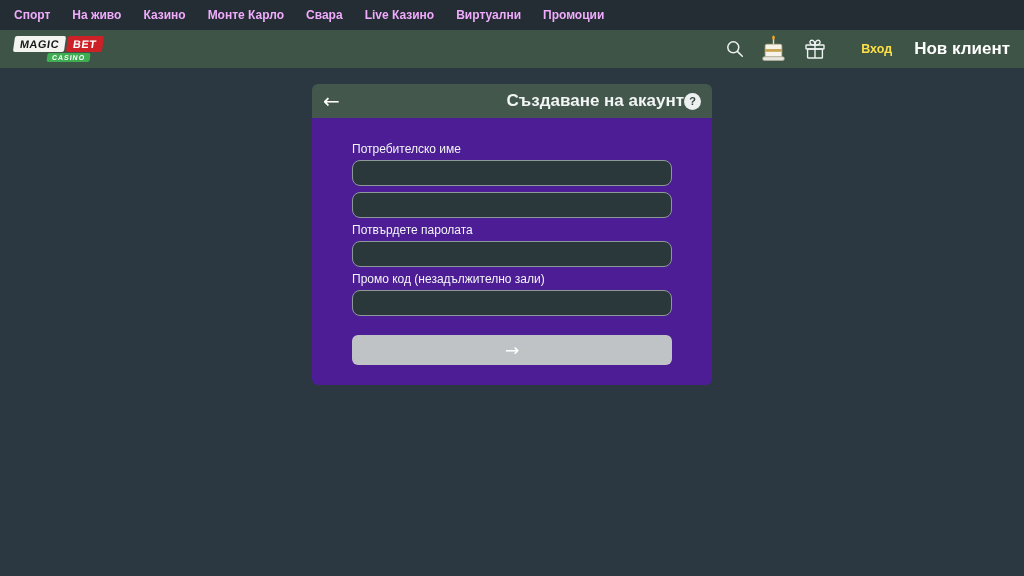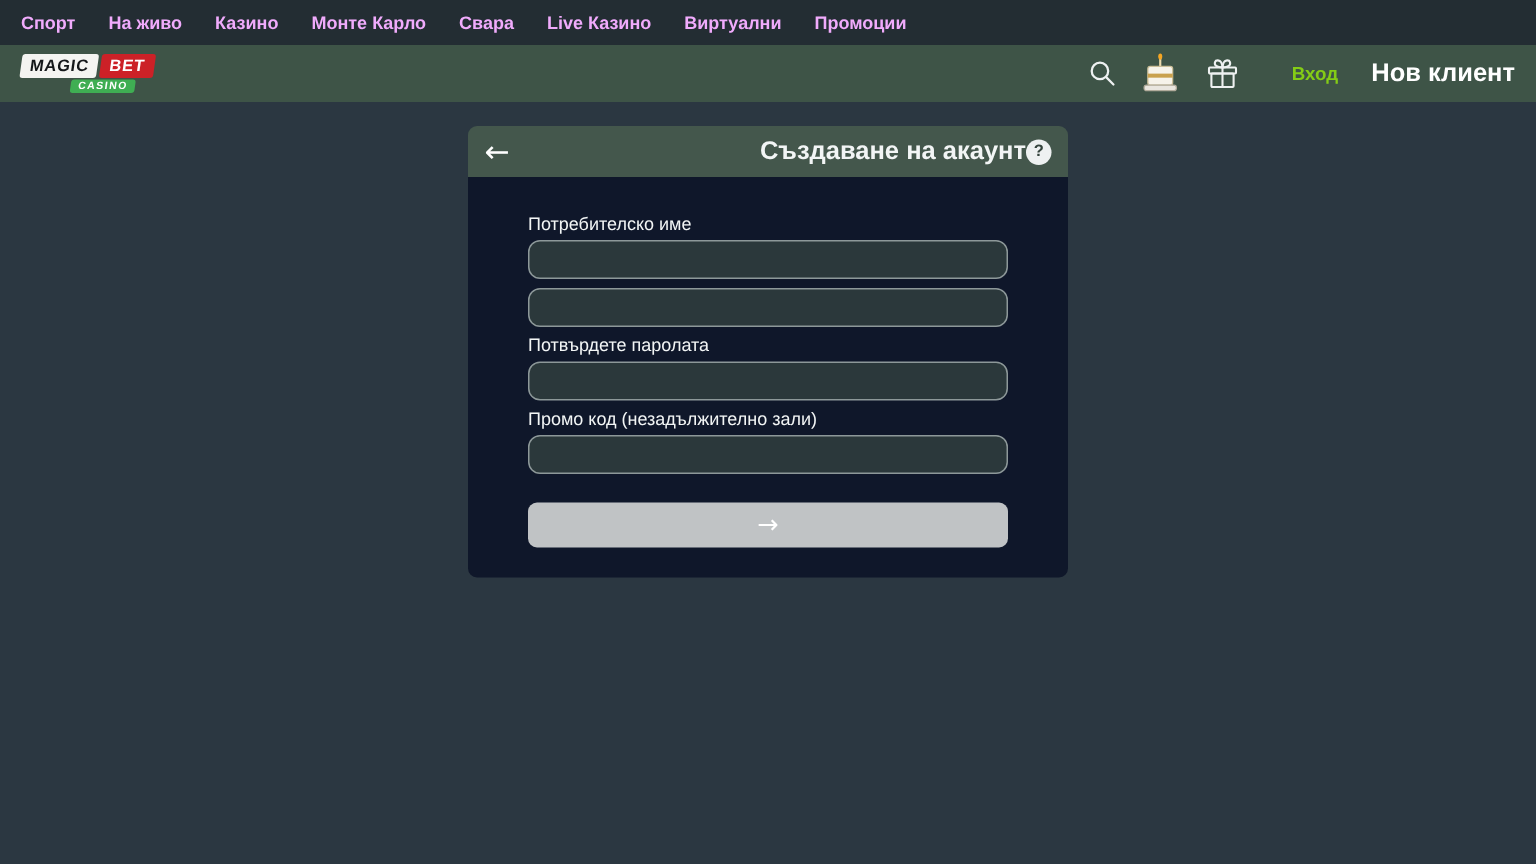--- a/index.html
+++ b/index.html
@@ -47,21 +47,21 @@
     background: #3fae53; color: #fff; font-weight: 800; font-size: 7px;
     letter-spacing: 1px; padding: 1px 5px; transform: skewX(-8deg);
     border-radius: 2px; align-self: flex-end; margin-top: 1px;
   }
   .brand-right { display: flex; align-items: center; }
   .icon-btn {
     display: flex; align-items: center; justify-content: center;
     cursor: pointer; margin-left: 17px;
   }
   .login-link {
-    color: #84cc16; font-size: 12.5px; font-weight: 700;
+    color: #fde047; font-size: 12.5px; font-weight: 700;
     margin-left: 34px; cursor: pointer;
   }
   .register-link {
     color: #ffffff; font-size: 17px; font-weight: 700;
     margin-left: 22px; cursor: pointer;
   }
 
   
   .card { width: 400px; margin: 16px auto 0; }
   .card-header {
@@ -78,21 +78,21 @@
     font-size: 17px; font-weight: 600;
   }
   .help-btn {
     width: 17px; height: 17px; border-radius: 50%;
     background: #eef1f1; color: #35443d;
     font-size: 11px; font-weight: 700;
     display: flex; align-items: center; justify-content: center;
     cursor: pointer;
   }
   .card-body {
-    background: #0f172a; border-radius: 0 0 6px 6px;
+    background: #4c1d95; border-radius: 0 0 6px 6px;
     padding: 25px 40px 20px;
   }
   .field { margin-bottom: 6px; }
   .field label {
     display: block; color: #f2f5f5; font-size: 12px;
     line-height: 13px; margin-bottom: 4px;
   }
   .field input {
     width: 100%; height: 26px;
     background: #2b383b; border: 1px solid #8d9899; border-radius: 8px;

